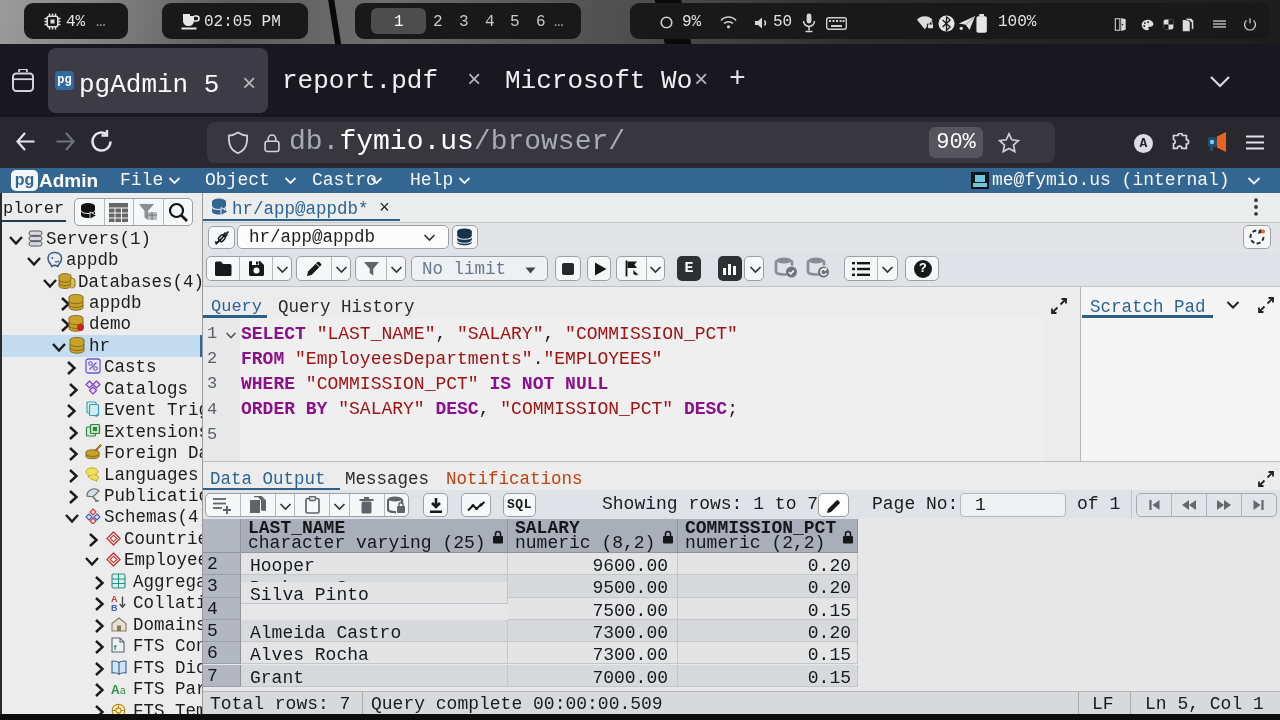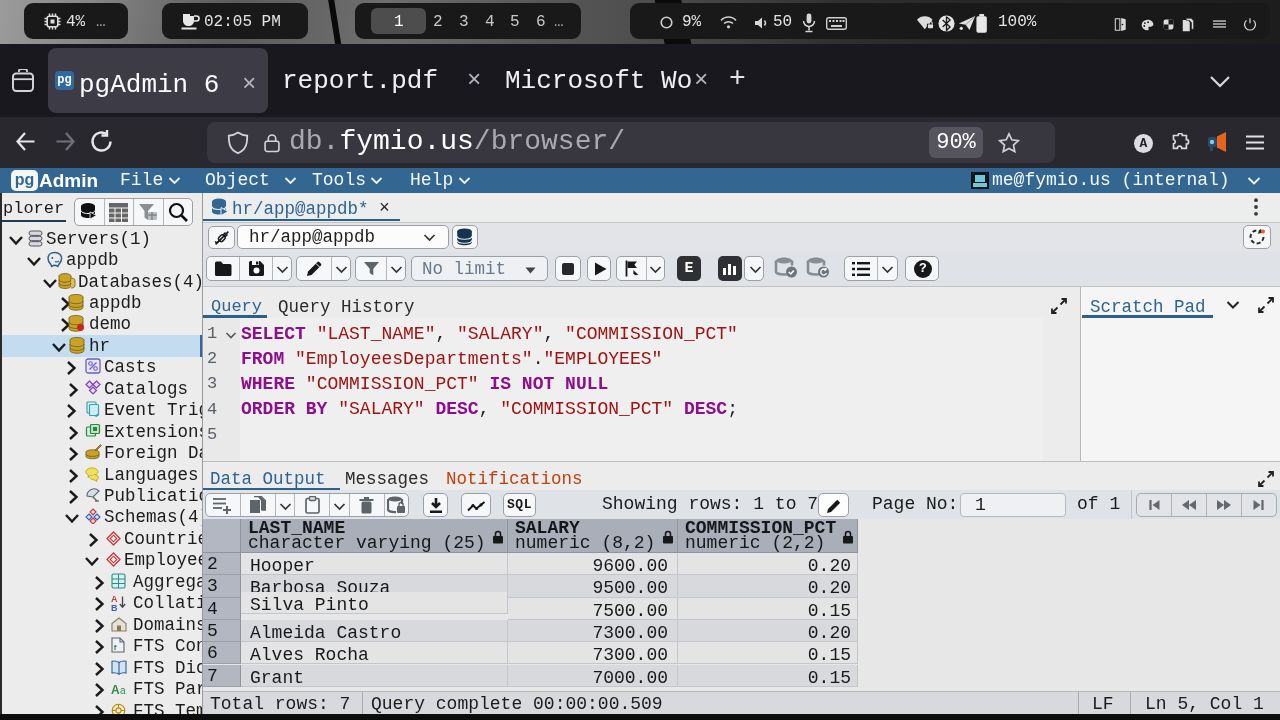--- a/index.html
+++ b/index.html
@@ -167,21 +167,21 @@
       </div>
     </div>
 <div id="tabbar" class="abs">
       <svg style="position:absolute;left:12px;top:25px;" width="22" height="24" viewBox="0 0 22 24">
         <path d="M7 3 v-1.2 a1.8 1.8 0 0 1 1.8 -1.8 h4.4 a1.8 1.8 0 0 1 1.8 1.8 V3" fill="none" stroke="#d2d2d8" stroke-width="1.8"></path>
         <rect x="1" y="4.5" width="20" height="17.5" rx="3.2" fill="none" stroke="#d2d2d8" stroke-width="2"></rect>
         <line x1="1.5" y1="10.2" x2="20.5" y2="10.2" stroke="#d2d2d8" stroke-width="1.8"></line>
       </svg>
       <div style="position:absolute;left:48px;top:4px;width:220px;height:65px;background:#3d3c46;border-radius:8px;">
         <div style="position:absolute;left:7px;top:23px;width:19px;height:19px;border-radius:4px;background:#2f6aa0;color:#fff;font-size:12px;font-weight:bold;text-align:center;line-height:19px;">pg</div>
-        <div class="tabtxt" style="left:31px;">pgAdmin 6</div>
+        <div class="tabtxt" style="left:31px;">pgAdmin 5</div>
         <div class="tabx" style="left:194px;">×</div>
       </div>
       <div class="tabtxt" style="left:282px;color:#efeff2;">report.pdf</div>
       <div class="tabx" style="left:467px;">×</div>
       <div class="tabtxt" style="left:505px;color:#efeff2;width:186px;overflow:hidden;">Microsoft Wor</div>
       <div class="tabx" style="left:694px;">×</div>
       <div class="tabtxt" style="left:729px;color:#e3e3e8;font-size:28px;top:22px;">+</div>
       <svg style="position:absolute;left:1209px;top:31px;" width="22" height="13" viewBox="0 0 22 13">
         <path d="M2 2 L11 11 L20 2" fill="none" stroke="#d8d8dd" stroke-width="2.2"></path>
       </svg>
@@ -233,21 +233,21 @@
       <div style="position:absolute;left:11px;top:2px;width:27px;height:21px;background:#f4f6f8;border-radius:5px;color:#336791;font-weight:bold;font-size:16px;text-align:center;line-height:20px;font-family:'Liberation Sans',sans-serif;">pg</div>
       <div style="position:absolute;left:39px;top:2px;font-family:'Liberation Sans',sans-serif;font-weight:bold;font-size:19px;line-height:21px;color:#fff;">Admin</div>
       <div class="menu" style="left:120px;">File</div>
       <svg style="position:absolute;left:168px;top:9px;" width="13" height="8" viewBox="0 0 13 8">
         <path d="M1.5 1 L6.5 6 L11.5 1" fill="none" stroke="#f0f3f6" stroke-width="1.8"></path>
       </svg>
       <div class="menu" style="left:205px;">Object</div>
       <svg style="position:absolute;left:284px;top:9px;" width="13" height="8" viewBox="0 0 13 8">
         <path d="M1.5 1 L6.5 6 L11.5 1" fill="none" stroke="#f0f3f6" stroke-width="1.8"></path>
       </svg>
-      <div class="menu" style="left:312px;">Tools</div>
+      <div class="menu" style="left:312px;">Castro</div>
       <svg style="position:absolute;left:370px;top:9px;" width="13" height="8" viewBox="0 0 13 8">
         <path d="M1.5 1 L6.5 6 L11.5 1" fill="none" stroke="#f0f3f6" stroke-width="1.8"></path>
       </svg>
       <div class="menu" style="left:410px;">Help</div>
       <svg style="position:absolute;left:458px;top:9px;" width="13" height="8" viewBox="0 0 13 8">
         <path d="M1.5 1 L6.5 6 L11.5 1" fill="none" stroke="#f0f3f6" stroke-width="1.8"></path>
       </svg>
       <svg style="position:absolute;left:971px;top:4px;" width="18" height="17" viewBox="0 0 18 17">
         <rect x="0" y="0" width="18" height="17" fill="#10151c"></rect>
         <rect x="4" y="3" width="10" height="7" fill="#6fc7d8"></rect>
@@ -962,21 +962,21 @@
           <div class="gcell" style="left:475px;top:34px;width:180px;height:22.3px;background:#e4e4e5;border-right:1px solid #c3c6ca;border-bottom:1px solid #c3c6ca;"><span style="position:absolute;right:6px;top:2px;">0.20</span></div>
           <div class="abs" style="left:0;top:56.3px;width:38px;height:22.3px;background:#b2b7c1;border-right:1px solid #8f949e;border-bottom:1px solid #9aa0aa;">
             <div style="position:absolute;left:4px;top:2px;font-size:18px;line-height:18px;color:#15171a;">3</div>
           </div>
           <div class="gcell" style="left:38px;top:56.3px;width:267px;height:22.3px;background:#d7d9dd;border-right:1px solid #c3c6ca;border-bottom:1px solid #c3c6ca;"><span style="position:absolute;left:9px;top:2px;">Barbosa Souza</span></div>
           <div class="gcell" style="left:305px;top:56.3px;width:170px;height:22.3px;background:#d7d9dd;border-right:1px solid #c3c6ca;border-bottom:1px solid #c3c6ca;"><span style="position:absolute;right:9px;top:2px;">9500.00</span></div>
           <div class="gcell" style="left:475px;top:56.3px;width:180px;height:22.3px;background:#d7d9dd;border-right:1px solid #c3c6ca;border-bottom:1px solid #c3c6ca;"><span style="position:absolute;right:6px;top:2px;">0.20</span></div>
           <div class="abs" style="left:0;top:78.6px;width:38px;height:22.3px;background:#b2b7c1;border-right:1px solid #8f949e;border-bottom:1px solid #9aa0aa;">
             <div style="position:absolute;left:4px;top:2px;font-size:18px;line-height:18px;color:#15171a;">4</div>
           </div>
-          <div class="gcell" style="left:38px;top:73px;width:267px;height:22.3px;background:#e4e4e5;border-right:1px solid #c3c6ca;border-bottom:1px solid #c3c6ca;"><span style="position:absolute;left:9px;top:2px;">Silva Pinto</span></div>
+          <div class="gcell" style="left:38px;top:63px;width:267px;height:22.3px;background:#e4e4e5;border-right:1px solid #c3c6ca;border-bottom:1px solid #c3c6ca;"><span style="position:absolute;left:9px;top:2px;">Silva Pinto</span></div>
           <div class="gcell" style="left:305px;top:78.6px;width:170px;height:22.3px;background:#e4e4e5;border-right:1px solid #c3c6ca;border-bottom:1px solid #c3c6ca;"><span style="position:absolute;right:9px;top:2px;">7500.00</span></div>
           <div class="gcell" style="left:475px;top:78.6px;width:180px;height:22.3px;background:#e4e4e5;border-right:1px solid #c3c6ca;border-bottom:1px solid #c3c6ca;"><span style="position:absolute;right:6px;top:2px;">0.15</span></div>
           <div class="abs" style="left:0;top:100.9px;width:38px;height:22.3px;background:#b2b7c1;border-right:1px solid #8f949e;border-bottom:1px solid #9aa0aa;">
             <div style="position:absolute;left:4px;top:2px;font-size:18px;line-height:18px;color:#15171a;">5</div>
           </div>
           <div class="gcell" style="left:38px;top:100.9px;width:267px;height:22.3px;background:#d7d9dd;border-right:1px solid #c3c6ca;border-bottom:1px solid #c3c6ca;"><span style="position:absolute;left:9px;top:2px;">Almeida Castro</span></div>
           <div class="gcell" style="left:305px;top:100.9px;width:170px;height:22.3px;background:#d7d9dd;border-right:1px solid #c3c6ca;border-bottom:1px solid #c3c6ca;"><span style="position:absolute;right:9px;top:2px;">7300.00</span></div>
           <div class="gcell" style="left:475px;top:100.9px;width:180px;height:22.3px;background:#d7d9dd;border-right:1px solid #c3c6ca;border-bottom:1px solid #c3c6ca;"><span style="position:absolute;right:6px;top:2px;">0.20</span></div>
           <div class="abs" style="left:0;top:123.2px;width:38px;height:22.3px;background:#b2b7c1;border-right:1px solid #8f949e;border-bottom:1px solid #9aa0aa;">
             <div style="position:absolute;left:4px;top:2px;font-size:18px;line-height:18px;color:#15171a;">6</div>

